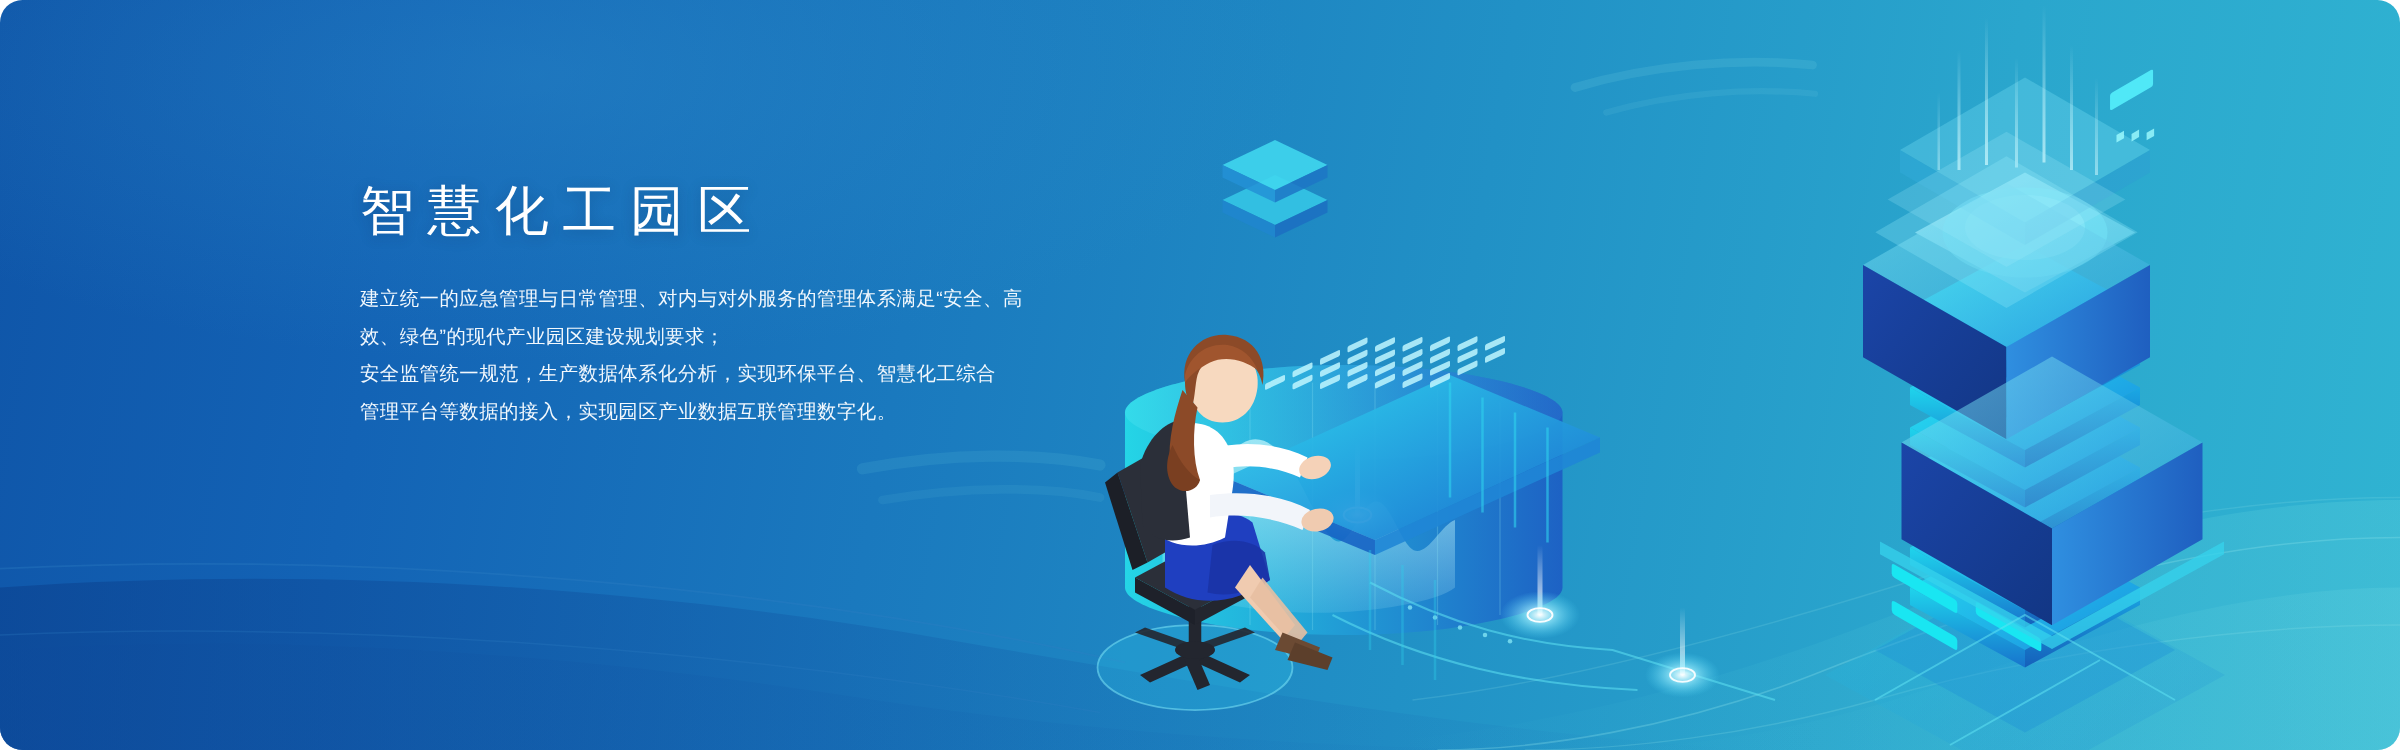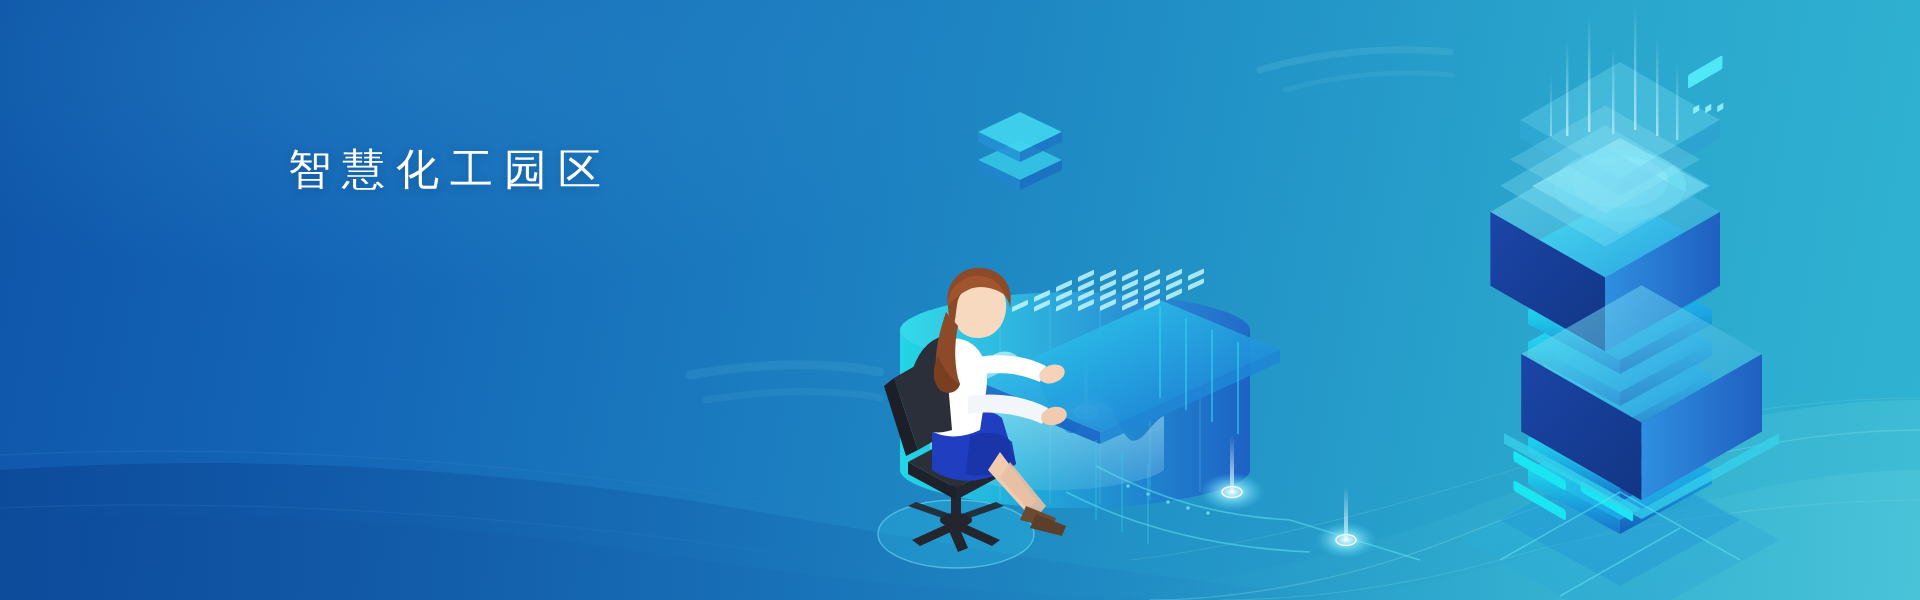--- a/index.html
+++ b/index.html
@@ -1,20 +1,21 @@
 <!DOCTYPE html>
 <html><head>
 <meta charset="utf-8">
 <style>
   html,body{margin:0;padding:0;}
   body{width:1920px;height:600px;overflow:hidden;font-family:"Liberation Sans","DejaVu Sans",sans-serif;}
 
   .banner{
     position:relative;width:1920px;height:600px;overflow:hidden;
     background:linear-gradient(100deg,#0f55a8 0%,#1363b5 17%,#1a79be 38%,#2191c6 60%,#2aa6cd 80%,#30b4d2 100%);
+    border-radius:18px;
   }
 
   
   .bg-svg{position:absolute;inset:0;width:1920px;height:600px;}
 
   
   .text-block{position:absolute;left:288px;top:148px;width:620px;}
   .title{
     color:#ffffff;font-size:43px;line-height:1;letter-spacing:11px;
     font-weight:500;margin:0;white-space:nowrap;
@@ -73,20 +74,26 @@
     <path d="M1130,560 C1260,545 1420,500 1560,455 C1680,417 1810,398 1920,398" fill="none" stroke="#8fe3ea" stroke-opacity=".18" stroke-width="1.1"></path>
 
     <path d="M1260,70 C1320,52 1390,46 1450,52" fill="none" stroke="#7fd8e6" stroke-opacity=".16" stroke-width="7" stroke-linecap="round"></path>
     <path d="M1285,90 C1340,74 1400,70 1452,75" fill="none" stroke="#7fd8e6" stroke-opacity=".12" stroke-width="5" stroke-linecap="round"></path>
     <path d="M690,375 C760,362 830,362 880,372" fill="none" stroke="#6fcfe0" stroke-opacity=".13" stroke-width="9" stroke-linecap="round"></path>
     <path d="M706,400 C772,389 836,389 880,398" fill="none" stroke="#6fcfe0" stroke-opacity=".10" stroke-width="7" stroke-linecap="round"></path>
   </svg>
 
   <div class="text-block">
     <h1 class="title">智慧化工园区</h1>
+    <div class="desc">
+      <div class="desc-line">建立统一的应急管理与日常管理、对内与对外服务的管理体系满足“安全、高</div>
+      <div class="desc-line">效、绿色”的现代产业园区建设规划要求；</div>
+      <div class="desc-line">安全监管统一规范，生产数据体系化分析，实现环保平台、智慧化工综合</div>
+      <div class="desc-line">管理平台等数据的接入，实现园区产业数据互联管理数字化。</div>
+    </div>
   </div>
 
   <div class="illustration">
     <svg width="1060" height="600" viewBox="0 0 1060 600">
       <defs>
         <linearGradient id="towerTop" x1="0" y1="0" x2="1" y2="1">
           <stop offset="0" stop-color="#39d7ee"></stop>
             <stop offset="1" stop-color="#1e7fd6"></stop>
         </linearGradient>
         <linearGradient id="slabG" x1="0" y1="0" x2="1" y2="1">

